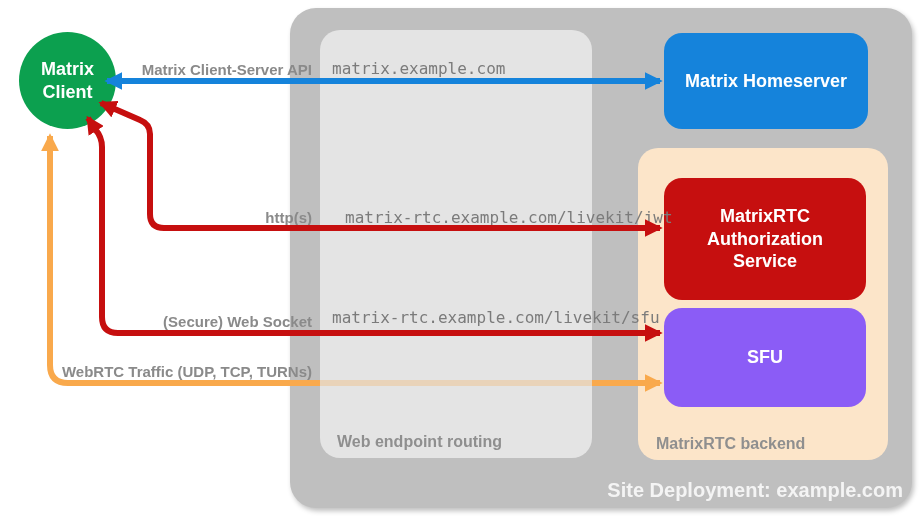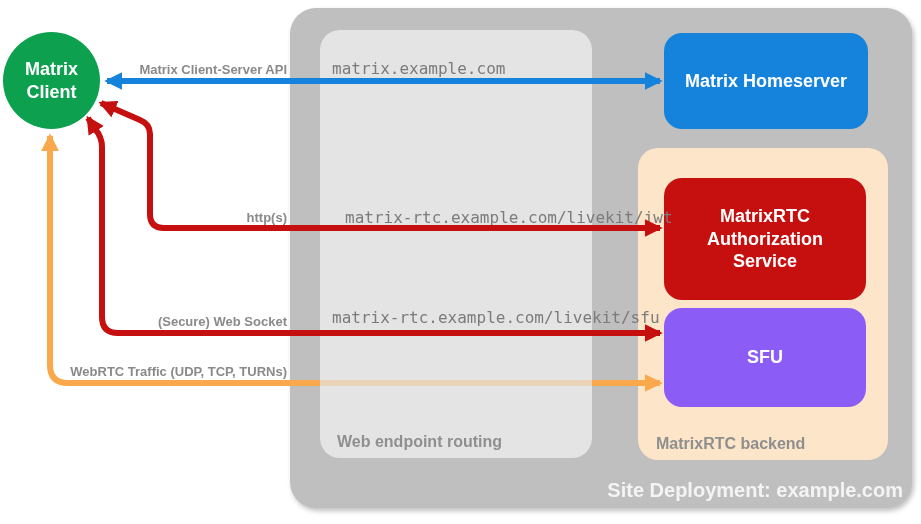--- a/index.html
+++ b/index.html
@@ -44,21 +44,21 @@
     display: flex;
     align-items: center;
     justify-content: center;
     text-align: center;
     color: #ffffff;
     font-weight: bold;
     font-size: 18px;
     line-height: 1.25;
   }
   .client-node {
-    left: 3px; top: 32px;
+    left: 19px; top: 32px;
     width: 97px; height: 97px;
     border-radius: 50%;
     background: #0CA04F;
     padding: 0;
   }
   .client-node .node-label { width: 80px; }
   .homeserver-node {
     left: 664px; top: 33px;
     width: 204px; height: 96px;
     border-radius: 18px;
@@ -73,23 +73,23 @@
   .auth-node .node-label { width: 152px; }
   .sfu-node {
     left: 664px; top: 308px;
     width: 202px; height: 99px;
     border-radius: 18px;
     background: #8b5cf6;
   }
   
   .conn-label {
     position: absolute;
-    right: 634px;
+    right: 609px;
     color: #8A8A8A;
-    font-size: 13px;
+    font-size: 15px;
     font-weight: bold;
     white-space: nowrap;
     line-height: 16px;
     text-align: right;
   }
   .conn-label-api    { top: 62px; }
   .conn-label-http   { top: 210px; }
   .conn-label-ws     { top: 314px; }
   .conn-label-webrtc { top: 364px; }
 

